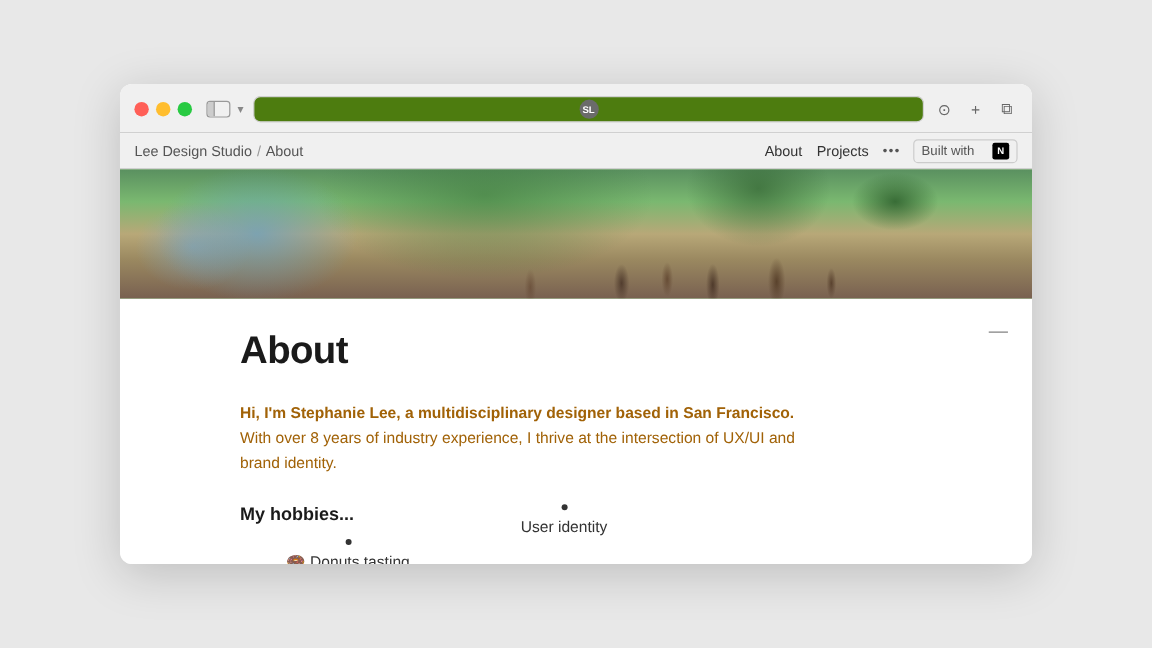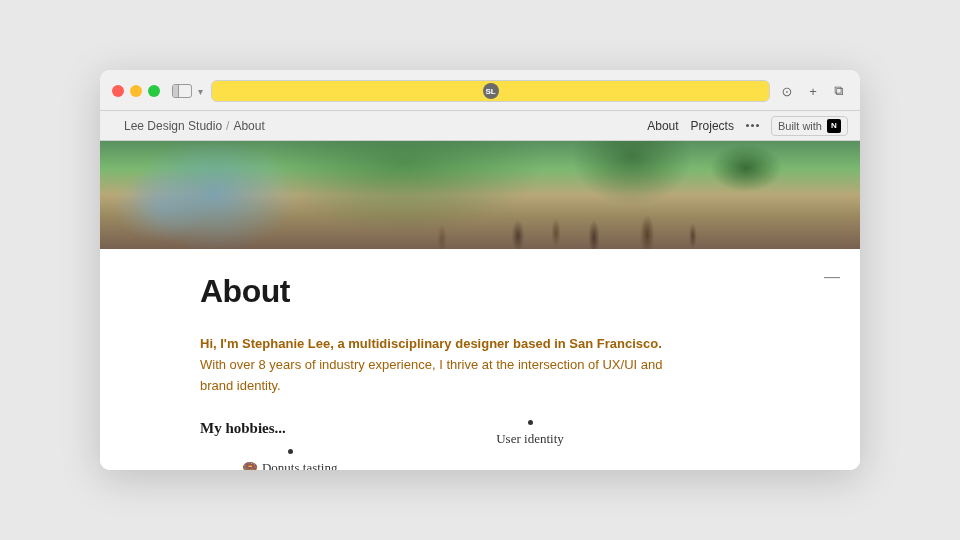--- a/index.html
+++ b/index.html
@@ -78,21 +78,21 @@
     .address-bar-row {
       display: flex;
       align-items: center;
       gap: 8px;
       flex: 1;
       margin-left: 8px;
     }
 
     .address-bar {
       flex: 1;
-      background: #fde047;
+      background: #4d7c0f;
       border: 1px solid #d0d0d0;
       border-radius: 6px;
       height: 22px;
       display: flex;
       align-items: center;
       justify-content: center;
     }
 
     .address-favicon {
       width: 16px;
@@ -136,21 +136,20 @@
       justify-content: space-between;
       flex-shrink: 0;
     }
 
     .breadcrumb {
       display: flex;
       align-items: center;
       gap: 4px;
       font-size: 12px;
       color: #555;
-      margin-left: 12px;
     }
 
     .breadcrumb-sep {
       color: #999;
     }
 
     .nav-links {
       display: flex;
       align-items: center;
       gap: 12px;
@@ -170,21 +169,21 @@
     .nav-dot {
       width: 3px;
       height: 3px;
       background: #555;
       border-radius: 50%;
     }
 
     .built-with {
       display: flex;
       align-items: center;
-      gap: 5px;
+      gap: 15px;
       font-size: 11px;
       color: #555;
       border: 1px solid #ccc;
       border-radius: 4px;
       padding: 2px 6px;
     }
 
     .notion-icon {
       width: 14px;
       height: 14px;
@@ -241,22 +240,20 @@
       margin-bottom: 24px;
       max-width: 480px;
     }
 
     .intro-text strong {
       font-weight: 700;
     }
 
     .columns {
       display: flex;
-      gap: 60px;
-      font-family: Liberation Serif, serif;
     }
 
     .column {
       min-width: 180px;
     }
 
     .column-title {
       font-size: 15px;
       font-weight: 700;
       color: #1a1a1a;

